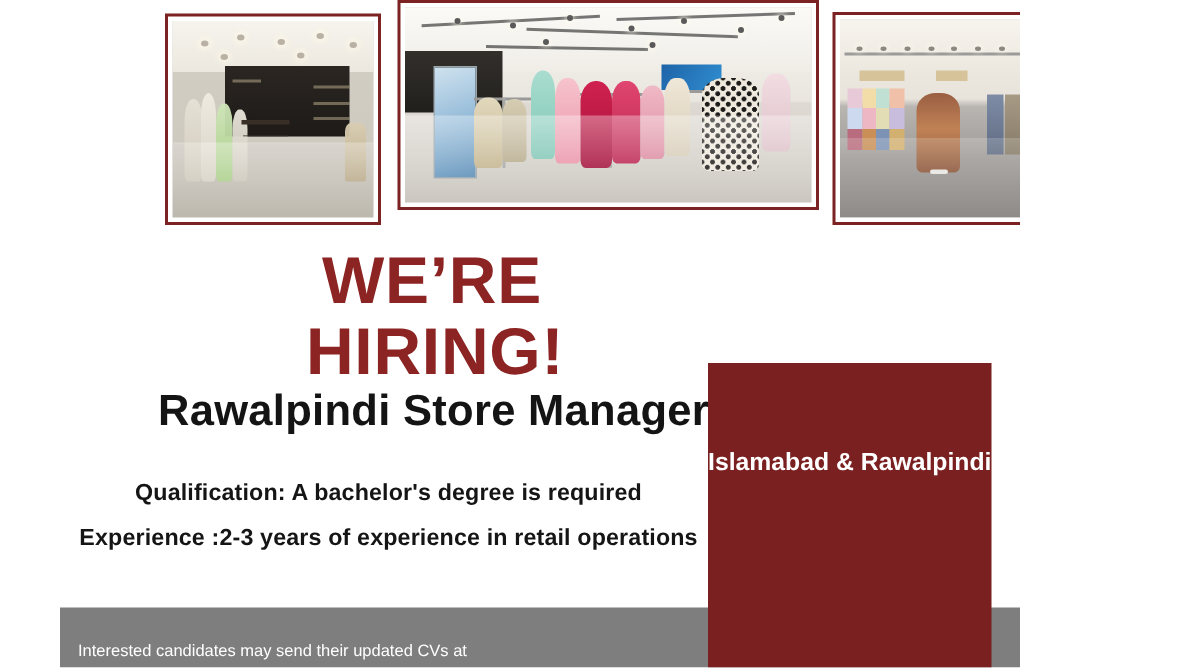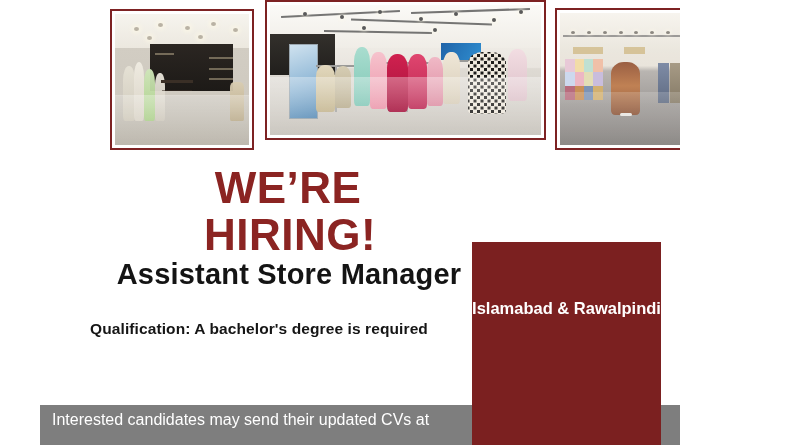--- a/index.html
+++ b/index.html
@@ -224,23 +224,23 @@
     left: 40px;
     top: 405px;
     width: 717px;
     height: 40px;
     background: #7e7e7e;
     z-index: 2;
   }
   #contact-text {
     position: absolute;
     left: 12px;
-    top: 6px;
+    top: 20px;
     color: #ffffff;
-    font-size: 16px;
+    font-size: 11px;
     line-height: 18px;
     white-space: nowrap;
   }
 
   
   #info-panel {
     position: absolute;
     left: 472px;
     top: 242px;
     width: 189px;
@@ -380,24 +380,25 @@
         <div class="floorsheen"></div>
       </div>
     </div>
   </div>
 
   <div id="headline">
     <div class="hl-line" id="hl-line1">WE’RE</div>
     <div class="hl-line" id="hl-line2">HIRING!</div>
   </div>
 
-  <div id="job-title">Assistant Store Manager</div>
+  <div id="job-title">Rawalpindi Store Manager</div>
 
   <div id="requirements">
     <div class="req-line">Qualification: A bachelor's degree is required</div>
+    <div class="req-line">Experience :2-3 years of experience in retail operations</div>
   </div>
 
   <div id="contact-bar">
     <div id="contact-text">Interested candidates may send their updated CVs at</div>
   </div>
 
   <div id="info-panel">
     <div id="panel-location-value">Islamabad &amp; Rawalpindi</div>
   </div>
 

